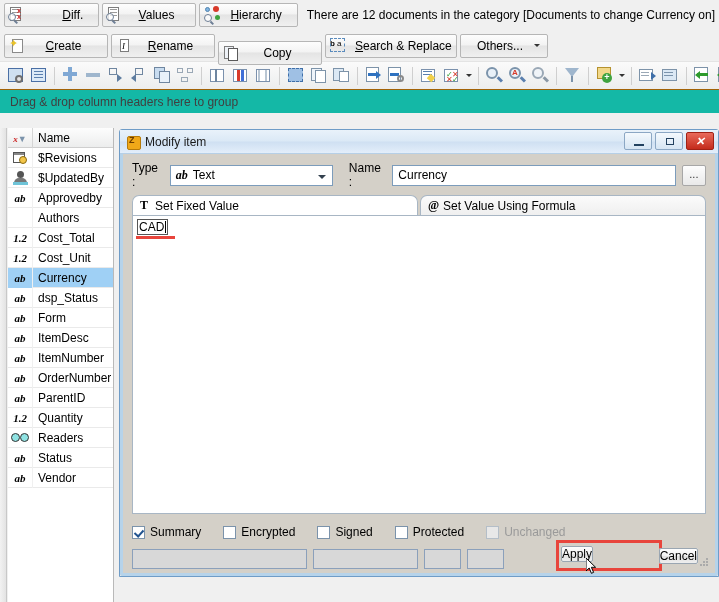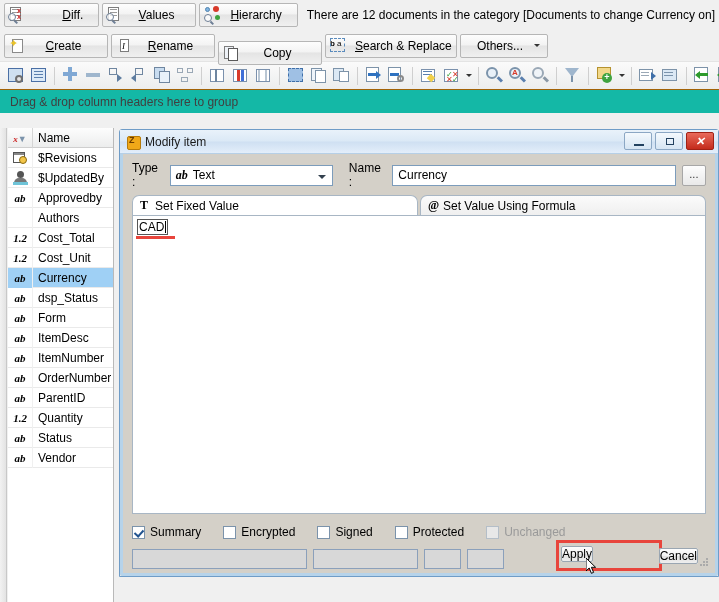--- a/index.html
+++ b/index.html
@@ -545,20 +545,26 @@
           </div>
           <div class="grow">
             <span class="c-ico">ab</span>
             <span class="c-name">ParentID</span>
           </div>
           <div class="grow">
             <span class="c-ico">1.2</span>
             <span class="c-name">Quantity</span>
           </div>
           <div class="grow">
+            <span class="c-ico">
+              <span class="glasses"></span>
+            </span>
+            <span class="c-name">Readers</span>
+          </div>
+          <div class="grow">
             <span class="c-ico">ab</span>
             <span class="c-name">Status</span>
           </div>
           <div class="grow">
             <span class="c-ico">ab</span>
             <span class="c-name">Vendor</span>
           </div>
         </div>
       <div class="spacer-rows"></div>
     </div>

